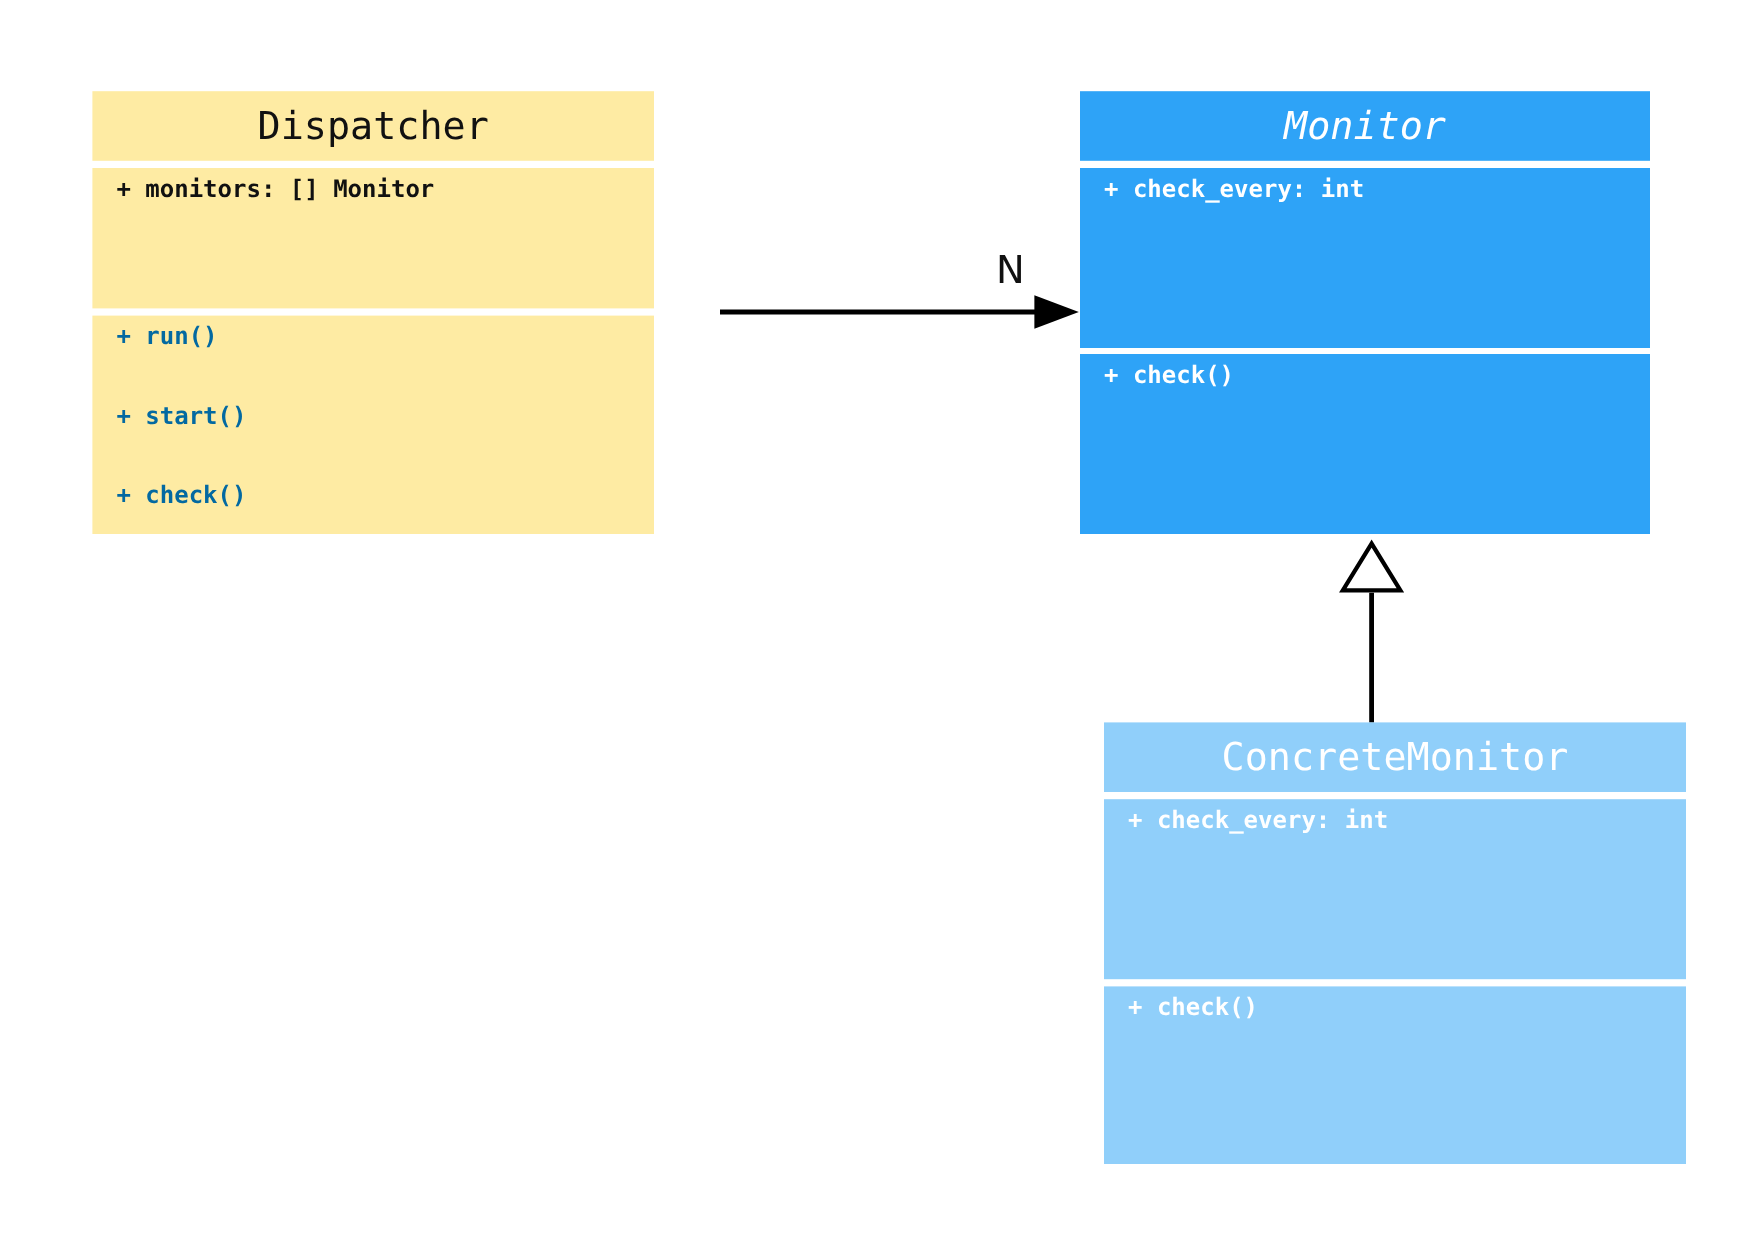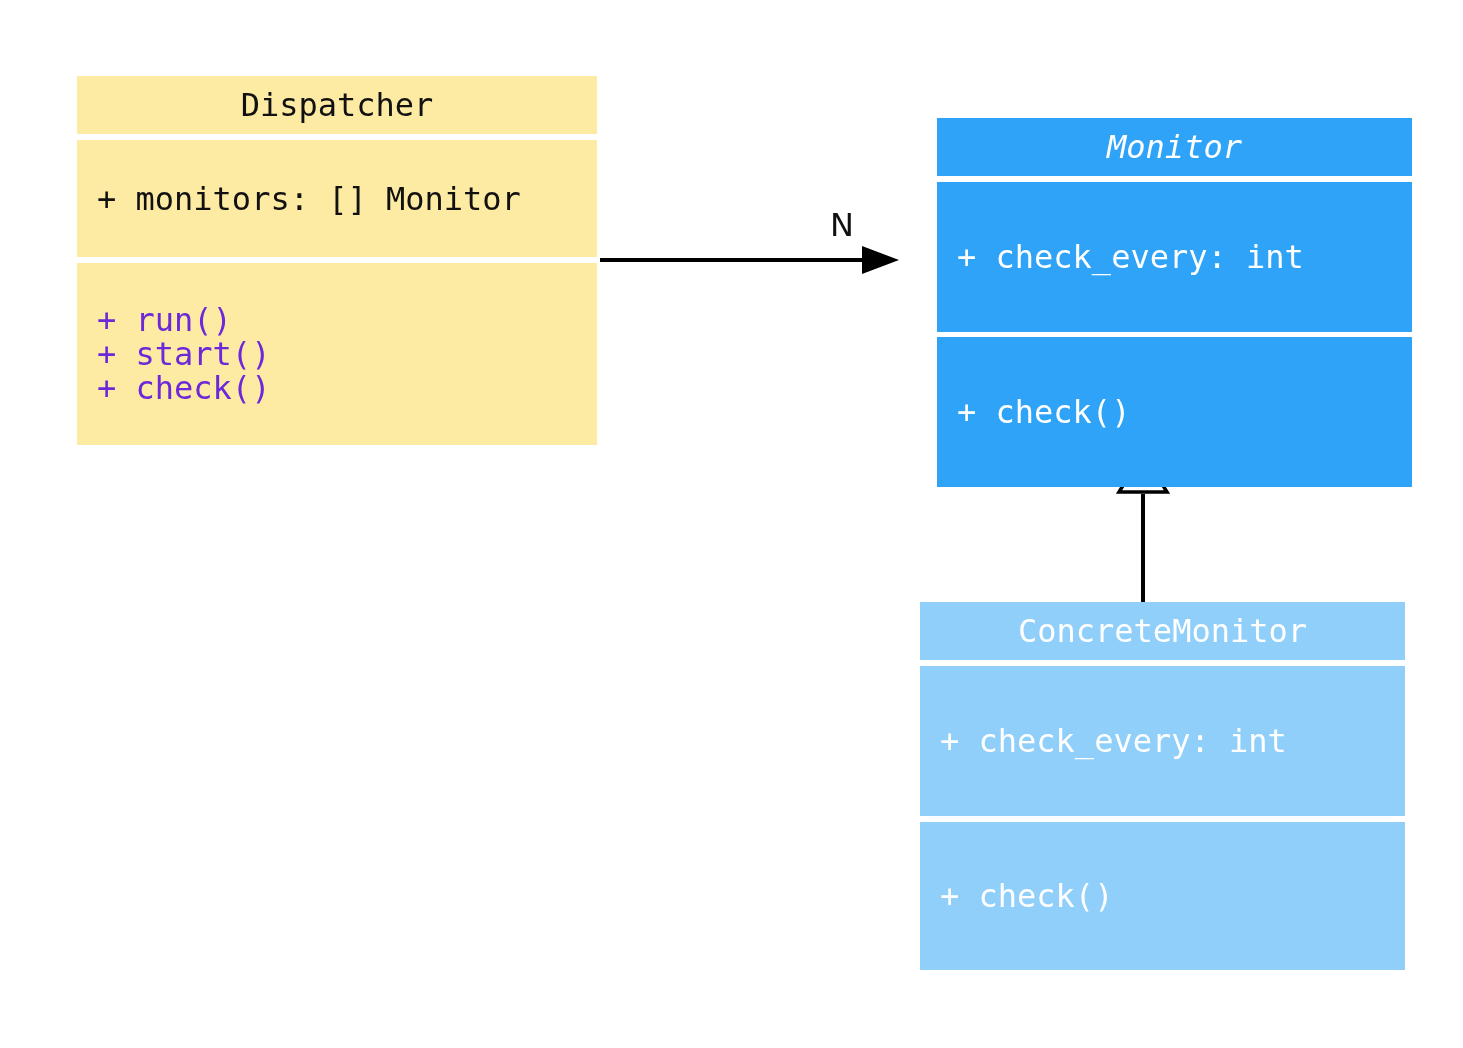--- a/index.html
+++ b/index.html
@@ -26,35 +26,35 @@
   }
   .sec.title {
     display: flex;
     align-items: center;
     justify-content: center;
     font-size: 32px;
   }
   .sec.body {
     display: flex;
     flex-direction: column;
-    justify-content: center;
     padding-left: 20px;
-    font-size: 32px;
+    font-size: 20px;
+    font-weight: bold;
   }
   .code-line { line-height: 34px; white-space: pre; }
   .italic { font-style: italic; }
 
   
-  #box-dispatcher { left: 77px; top: 76px; width: 520px; }
+  #box-dispatcher { left: 77px; top: 76px; width: 468px; }
   #box-dispatcher .title   { height: 58px; margin-bottom: 6px; }
   #box-dispatcher .attrs   { height: 117px; margin-bottom: 6px; }
   #box-dispatcher .methods { height: 182px; }
 
   
-  #box-monitor { left: 937px; top: 76px; width: 475px; margin-top: 42px; }
+  #box-monitor { left: 900px; top: 76px; width: 475px; }
   #box-monitor .title   { height: 58px; margin-bottom: 6px; }
   #box-monitor .attrs   { height: 150px; margin-bottom: 5px; }
   #box-monitor .methods { height: 150px; }
 
   
   #box-concrete-monitor { left: 900px; top: 602px; width: 485px; margin-left: 20px; }
   #box-concrete-monitor .title   { height: 58px; margin-bottom: 6px; }
   #box-concrete-monitor .attrs   { height: 150px; margin-bottom: 6px; }
   #box-concrete-monitor .methods { height: 148px; }
 
@@ -85,21 +85,21 @@
 
   <div class="edge-label">N</div>
 
   <div class="class-box" id="box-dispatcher">
     <div class="sec title" style="background-color: rgb(254, 235, 163); color: rgb(17, 17, 17);">
       <span>Dispatcher</span>
     </div>
     <div class="sec body attrs" style="background-color: rgb(254, 235, 163); color: rgb(17, 17, 17);">
       <div class="code-line">+ monitors: [] Monitor</div>
     </div>
-    <div class="sec body methods" style="background-color: rgb(254, 235, 163); color: #6d28d9;">
+    <div class="sec body methods" style="background-color: rgb(254, 235, 163); color: #0369a1; gap: 32px;">
       <div class="code-line">+ run()</div>
       <div class="code-line">+ start()</div>
       <div class="code-line">+ check()</div>
     </div>
   </div>
 
   <div class="class-box" id="box-monitor">
     <div class="sec title" style="background-color: rgb(46, 163, 247); color: rgb(255, 255, 255);">
       <span class="italic">Monitor</span>
     </div>

